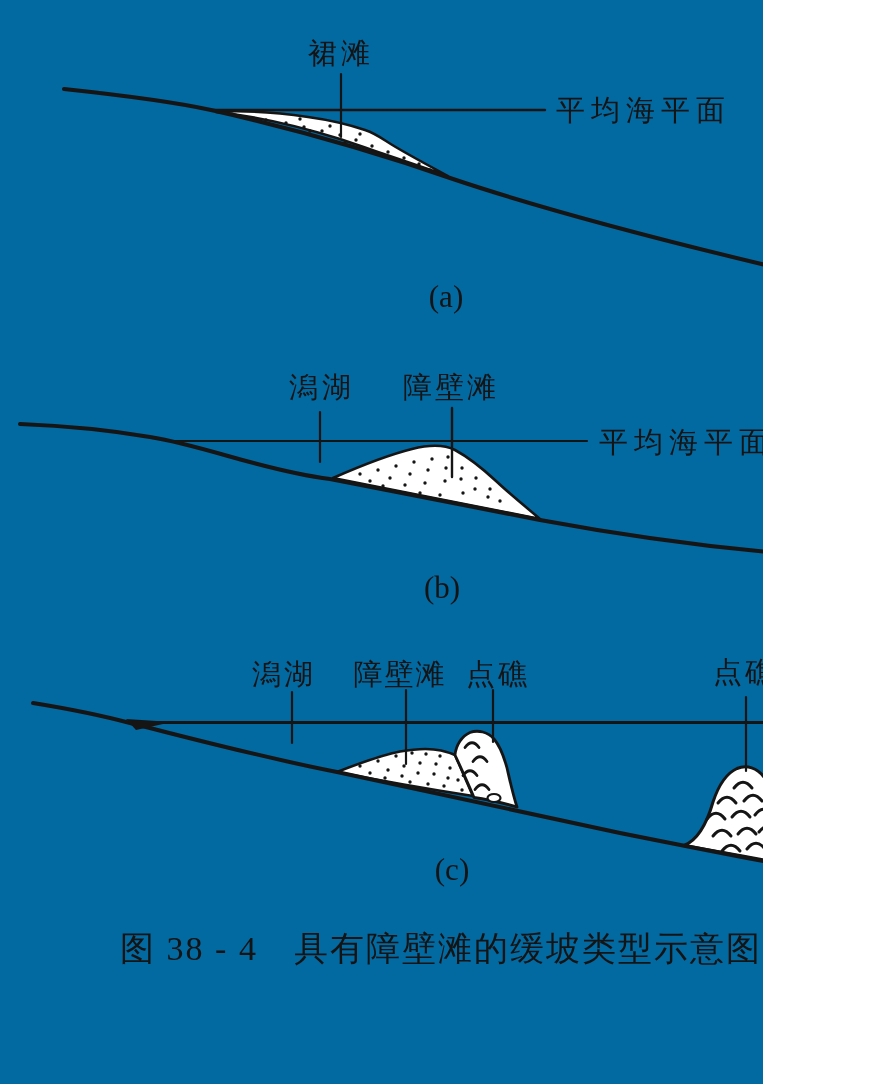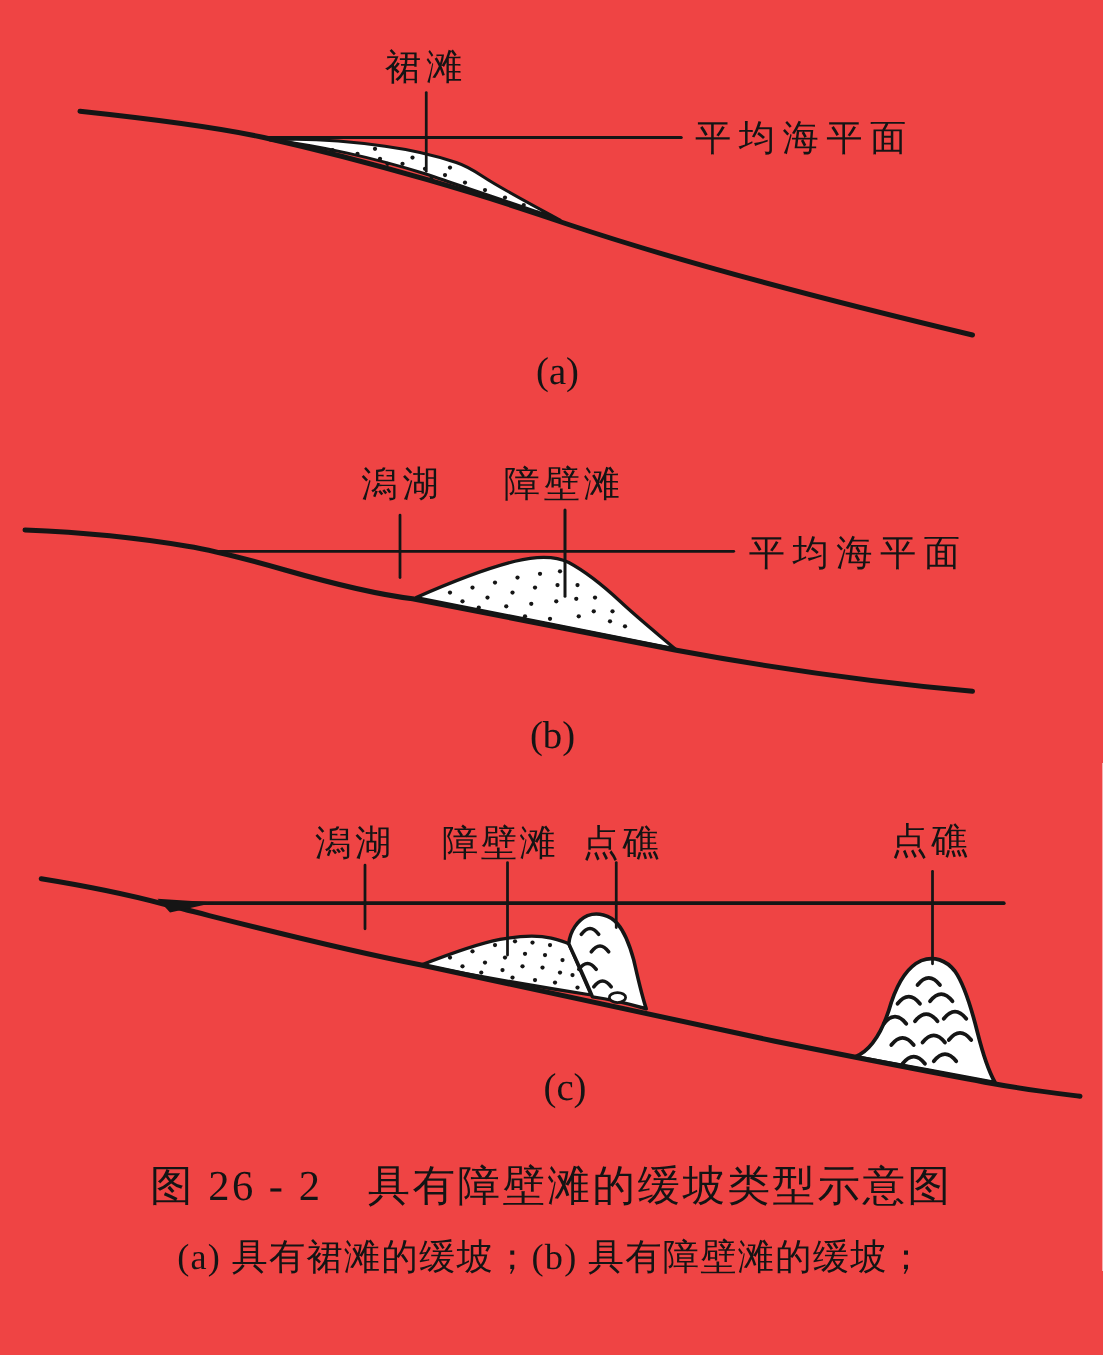--- a/index.html
+++ b/index.html
@@ -1,20 +1,20 @@
 <!DOCTYPE html>
 <html><head>
 <meta charset="utf-8">
 <style>
   html, body { margin: 0; padding: 0; background: #ffffff; }
   .page {
     position: relative;
-    width: 882px;
+    width: 763px;
     height: 1084px;
-    background: #ef4444;
+    background: #0369a1;
     overflow: hidden;
     font-family: "Liberation Serif", serif;
     color: #141414;
   }
   svg.diagram { position: absolute; left: 0; top: 0; }
   svg.diagram text { fill: #141414; }
   .cap {
     position: absolute;
     left: 0;
     width: 882px;
@@ -188,16 +188,15 @@
       <path d="M 746,697 L 746,771" stroke="#151515" stroke-width="2.2"></path>
 
       <text x="284" y="684" text-anchor="middle" font-size="29" letter-spacing="3">潟湖</text>
       <text x="400" y="684" text-anchor="middle" font-size="29" letter-spacing="2">障壁滩</text>
       <text x="498" y="684" text-anchor="middle" font-size="29" letter-spacing="3">点礁</text>
       <text x="745" y="682" text-anchor="middle" font-size="29" letter-spacing="3">点礁</text>
       <text x="452" y="880" text-anchor="middle" font-size="31">(c)</text>
     </g>
   </svg>
 
-  <div class="cap cap-title">图 26 - 2　具有障壁滩的缓坡类型示意图</div>
-  <div class="cap cap-line2">(a) 具有裙滩的缓坡；(b) 具有障壁滩的缓坡；</div>
+  <div class="cap cap-title">图 38 - 4　具有障壁滩的缓坡类型示意图</div>
 
 </div>
 
 </body></html>

